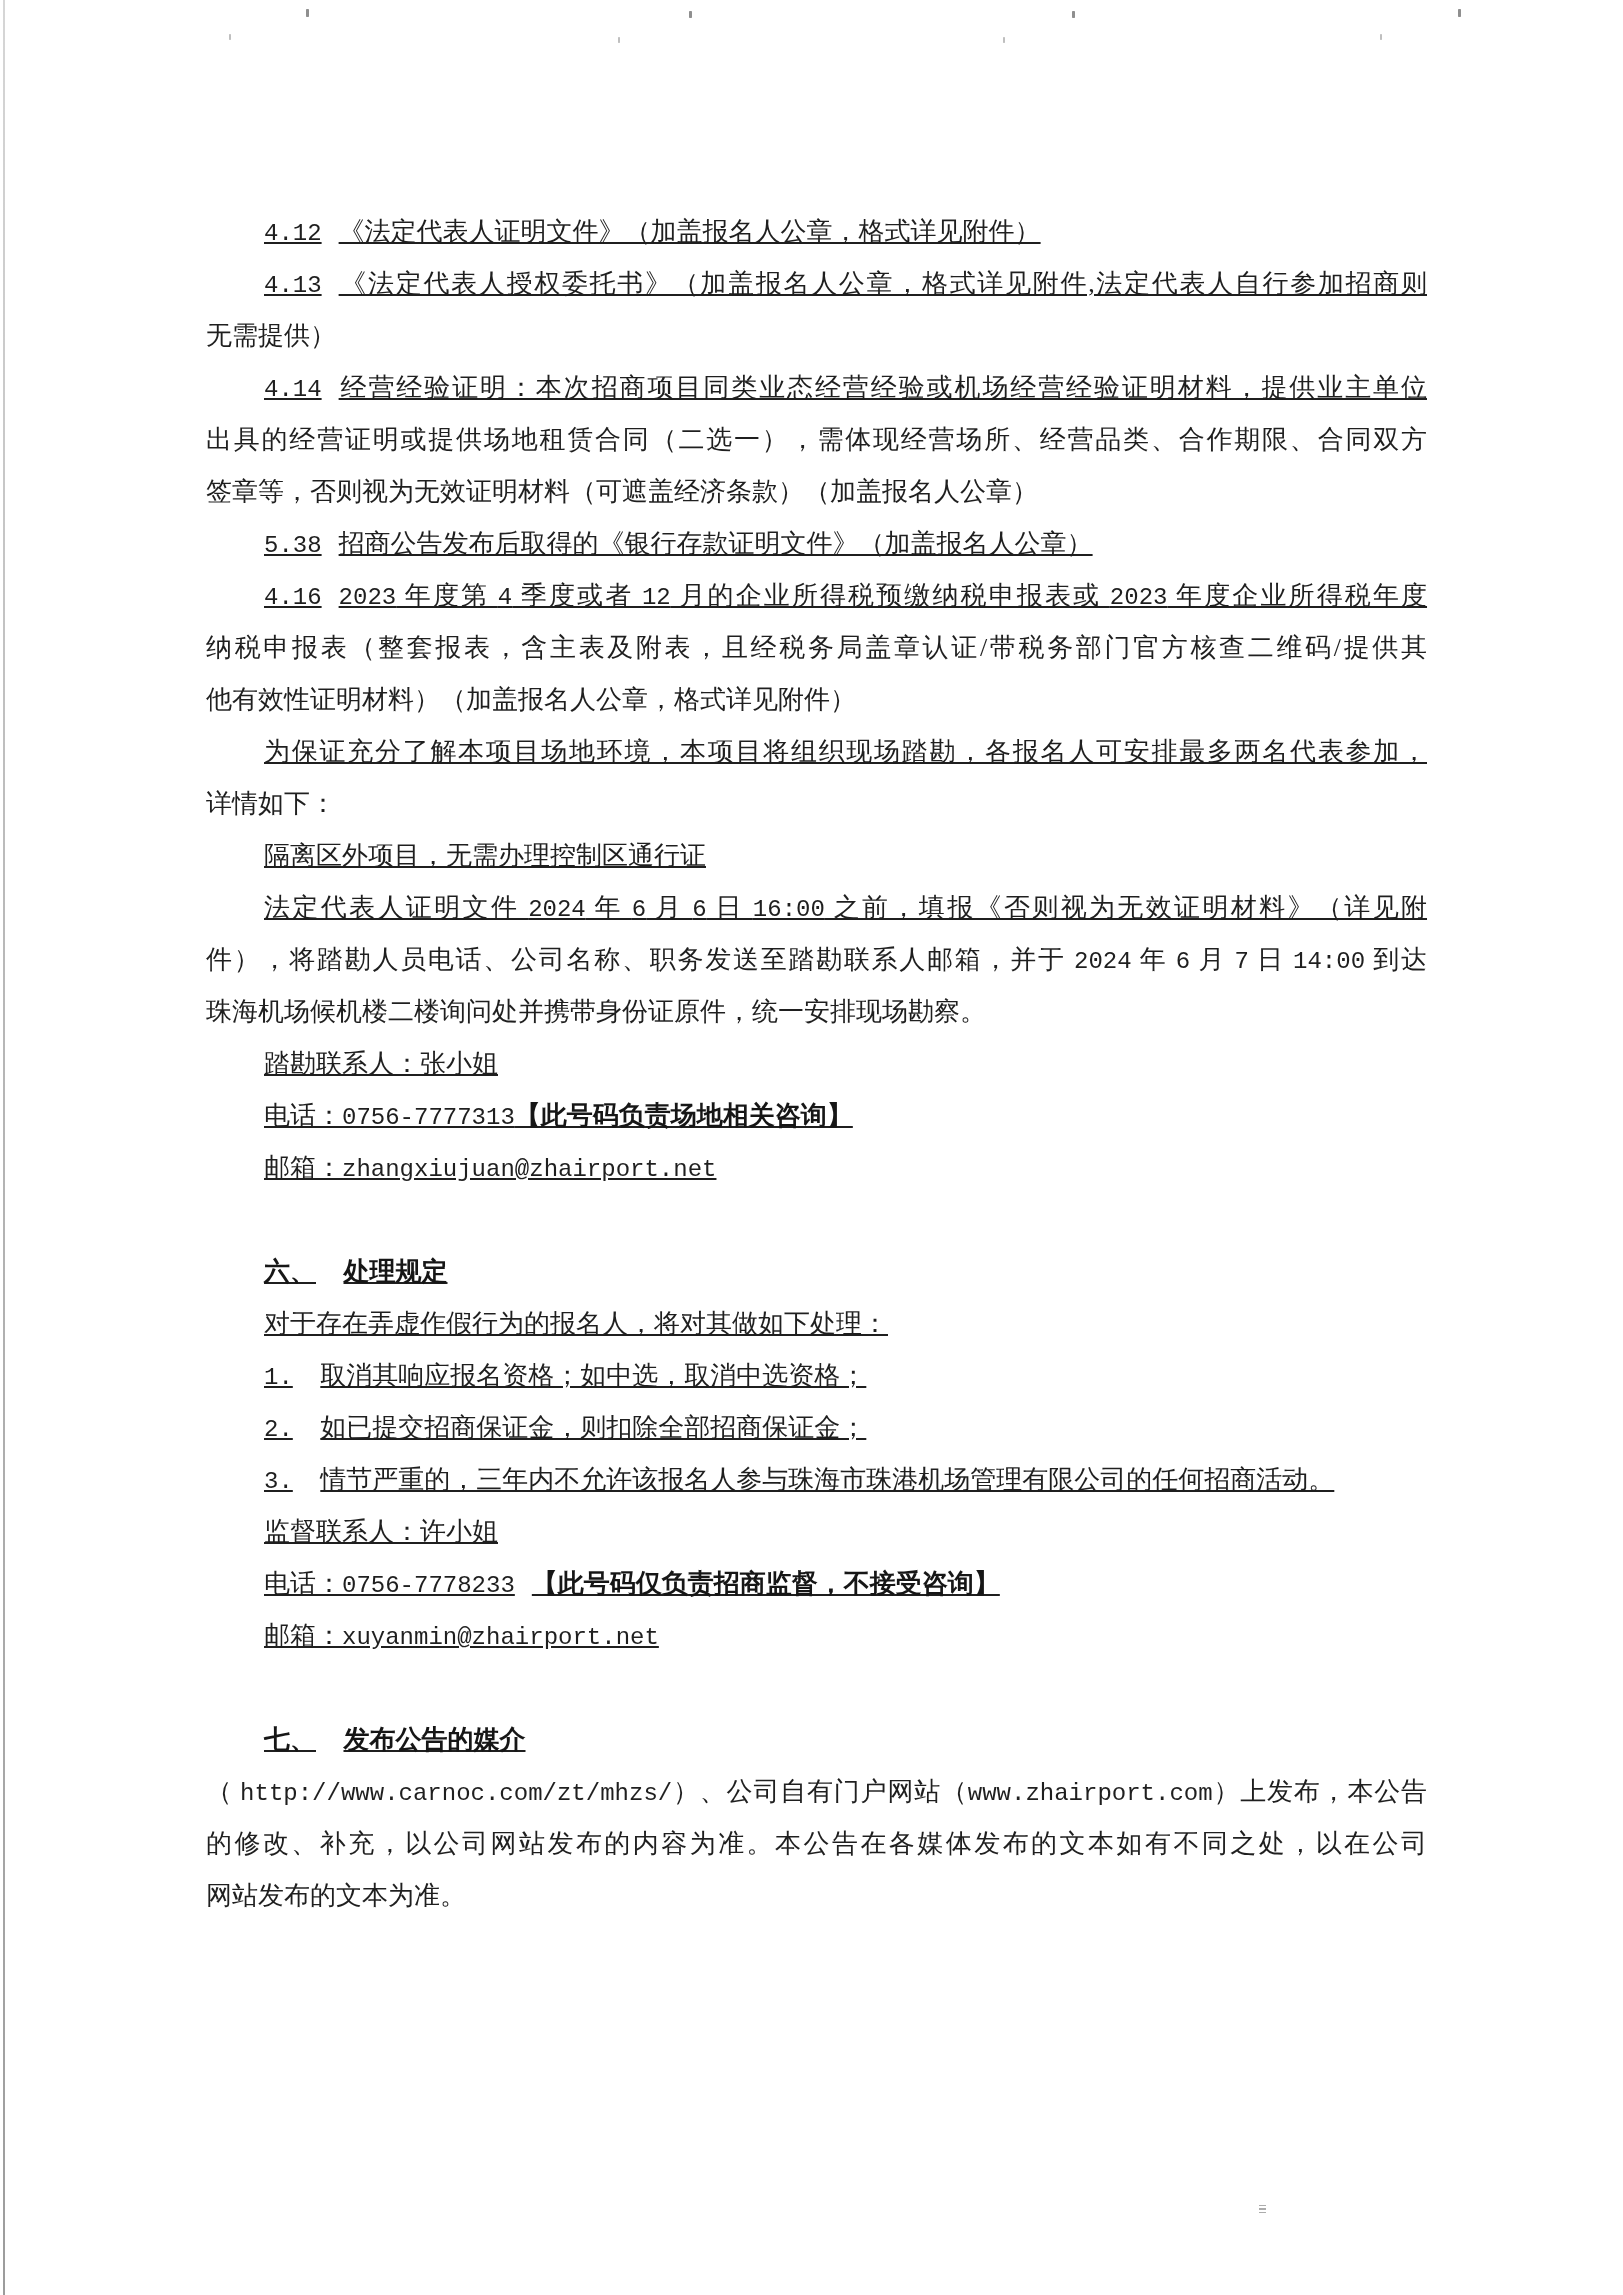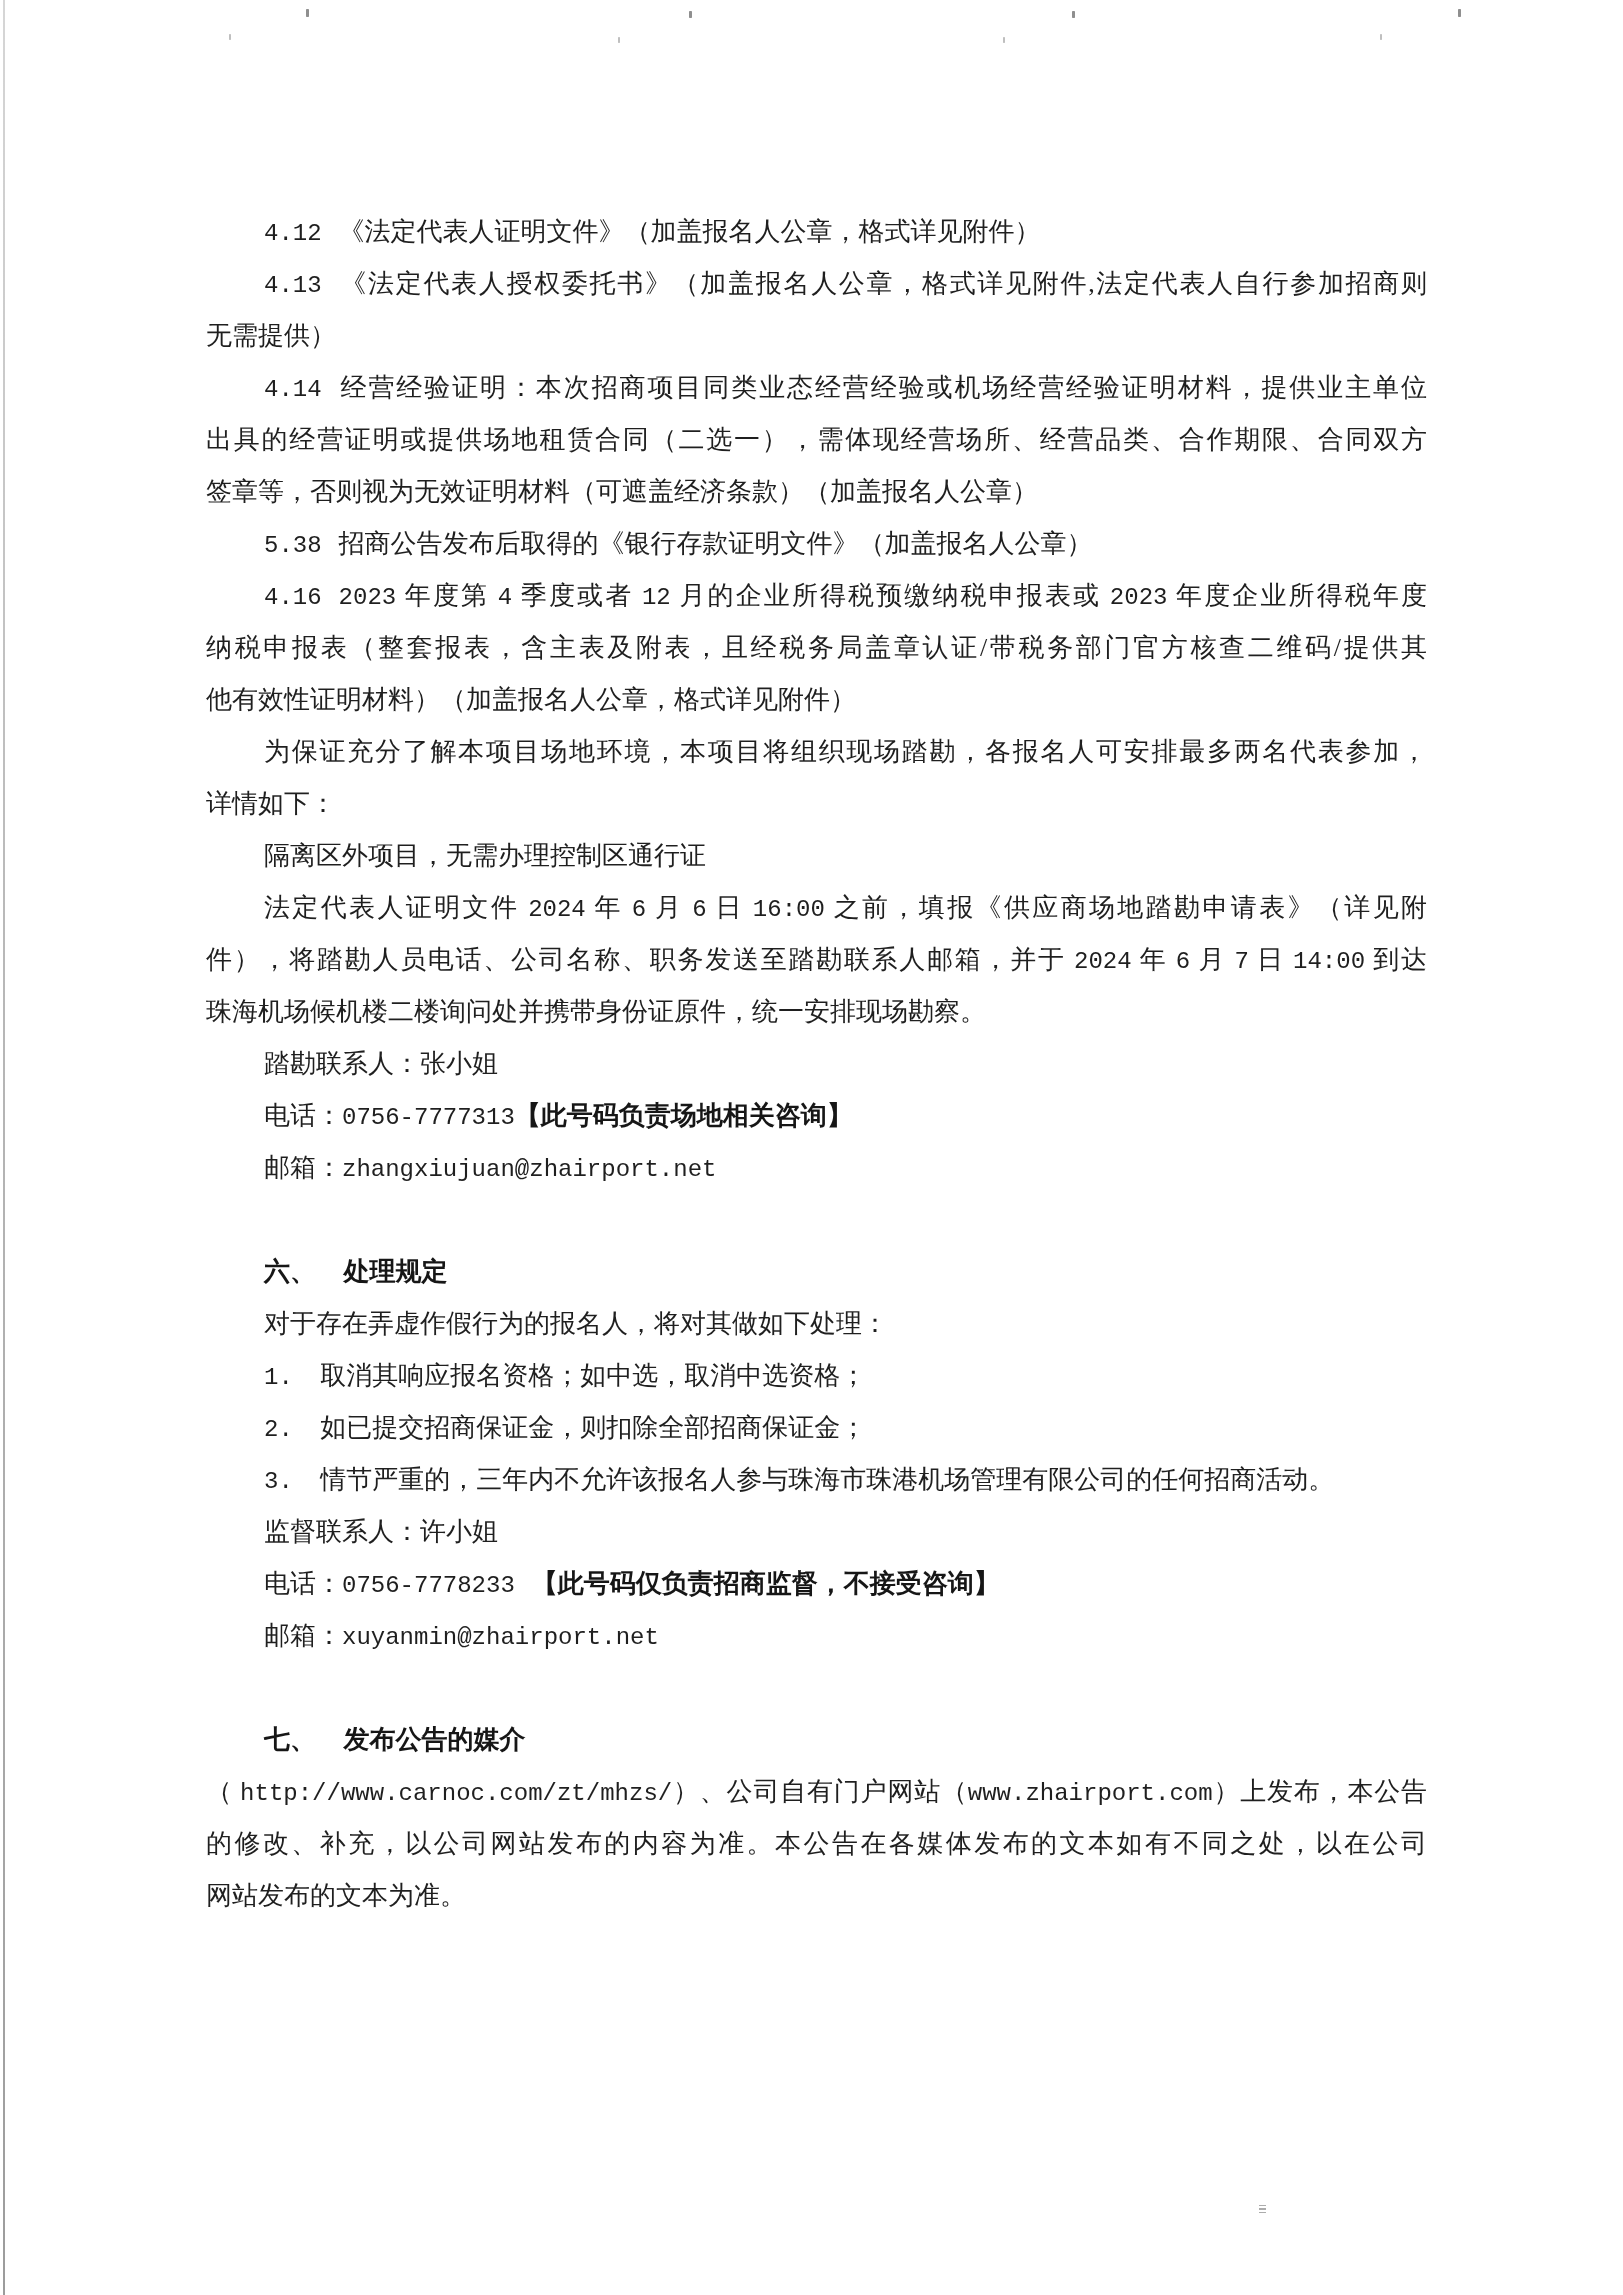--- a/index.html
+++ b/index.html
@@ -17,21 +17,21 @@
     width:1221px;
   }
   p.line{
     margin:0;padding:0;
     height:52px;
     line-height:52px;
     font-size:26px;
     white-space:pre-wrap;
     text-align:left;
   }
-  p.line.i{text-indent:58px;}
+  p.line.i{text-indent:58px;text-decoration:underline;}
   p.line.j{text-align:justify;text-align-last:justify;}
   p.line.gb{margin-top:52px;}
   .seg{color:#1f1f1f;}
   .seg.m{
     font-family:"Liberation Mono","DejaVu Sans Mono",monospace;
     font-size:24px;
   }
   .seg.b{font-weight:700;color:#161616;}
   .seg.g{margin-left:17px;}
   .seg.g2{margin-left:27.5px;}
@@ -73,21 +73,21 @@
       <p class="line i j"><span class="seg m">4.14</span><span class="seg g">经营经验证明：本次招商项目同类业态经营经验或机场经营经验证明材料，提供业主单位</span></p>
       <p class="line j"><span class="seg">出具的经营证明或提供场地租赁合同（二选一），需体现经营场所、经营品类、合作期限、合同双方</span></p>
       <p class="line"><span class="seg">签章等，否则视为无效证明材料（可遮盖经济条款）（加盖报名人公章）</span></p>
       <p class="line i"><span class="seg m">5.38</span><span class="seg g">招商公告发布后取得的《银行存款证明文件》（加盖报名人公章）</span></p>
       <p class="line i j"><span class="seg m">4.16</span><span class="seg m g">2023</span><span class="seg"> 年度第 </span><span class="seg m">4</span><span class="seg"> 季度或者 </span><span class="seg m">12</span><span class="seg"> 月的企业所得税预缴纳税申报表或 </span><span class="seg m">2023</span><span class="seg"> 年度企业所得税年度</span></p>
       <p class="line j"><span class="seg">纳税申报表（整套报表，含主表及附表，且经税务局盖章认证/带税务部门官方核查二维码/提供其</span></p>
       <p class="line"><span class="seg">他有效性证明材料）（加盖报名人公章，格式详见附件）</span></p>
       <p class="line i j"><span class="seg">为保证充分了解本项目场地环境，本项目将组织现场踏勘，各报名人可安排最多两名代表参加，</span></p>
       <p class="line"><span class="seg">详情如下：</span></p>
       <p class="line i"><span class="seg">隔离区外项目，无需办理控制区通行证</span></p>
-      <p class="line i j"><span class="seg">法定代表人证明文件 </span><span class="seg m">2024</span><span class="seg"> 年 </span><span class="seg m">6</span><span class="seg"> 月 </span><span class="seg m">6</span><span class="seg"> 日 </span><span class="seg m">16:00</span><span class="seg"> 之前，填报《供应商场地踏勘申请表》（详见附</span></p>
+      <p class="line i j"><span class="seg">法定代表人证明文件 </span><span class="seg m">2024</span><span class="seg"> 年 </span><span class="seg m">6</span><span class="seg"> 月 </span><span class="seg m">6</span><span class="seg"> 日 </span><span class="seg m">16:00</span><span class="seg"> 之前，填报《否则视为无效证明材料》（详见附</span></p>
       <p class="line j"><span class="seg">件），将踏勘人员电话、公司名称、职务发送至踏勘联系人邮箱，并于 </span><span class="seg m">2024</span><span class="seg"> 年 </span><span class="seg m">6</span><span class="seg"> 月 </span><span class="seg m">7</span><span class="seg"> 日 </span><span class="seg m">14:00</span><span class="seg"> 到达</span></p>
       <p class="line"><span class="seg">珠海机场候机楼二楼询问处并携带身份证原件，统一安排现场勘察。</span></p>
       <p class="line i"><span class="seg">踏勘联系人：张小姐</span></p>
       <p class="line i"><span class="seg">电话：</span><span class="seg m">0756-7777313</span><span class="seg b">【此号码负责场地相关咨询】</span></p>
       <p class="line i"><span class="seg">邮箱：</span><span class="seg m">zhangxiujuan@zhairport.net</span></p>
       <p class="line i gb"><span class="seg b">六、</span><span class="seg b g2">处理规定</span></p>
       <p class="line i"><span class="seg">对于存在弄虚作假行为的报名人，将对其做如下处理：</span></p>
       <p class="line i"><span class="seg m">1.</span><span class="seg g2">取消其响应报名资格；如中选，取消中选资格；</span></p>
       <p class="line i"><span class="seg m">2.</span><span class="seg g2">如已提交招商保证金，则扣除全部招商保证金；</span></p>
       <p class="line i"><span class="seg m">3.</span><span class="seg g2">情节严重的，三年内不允许该报名人参与珠海市珠港机场管理有限公司的任何招商活动。</span></p>

